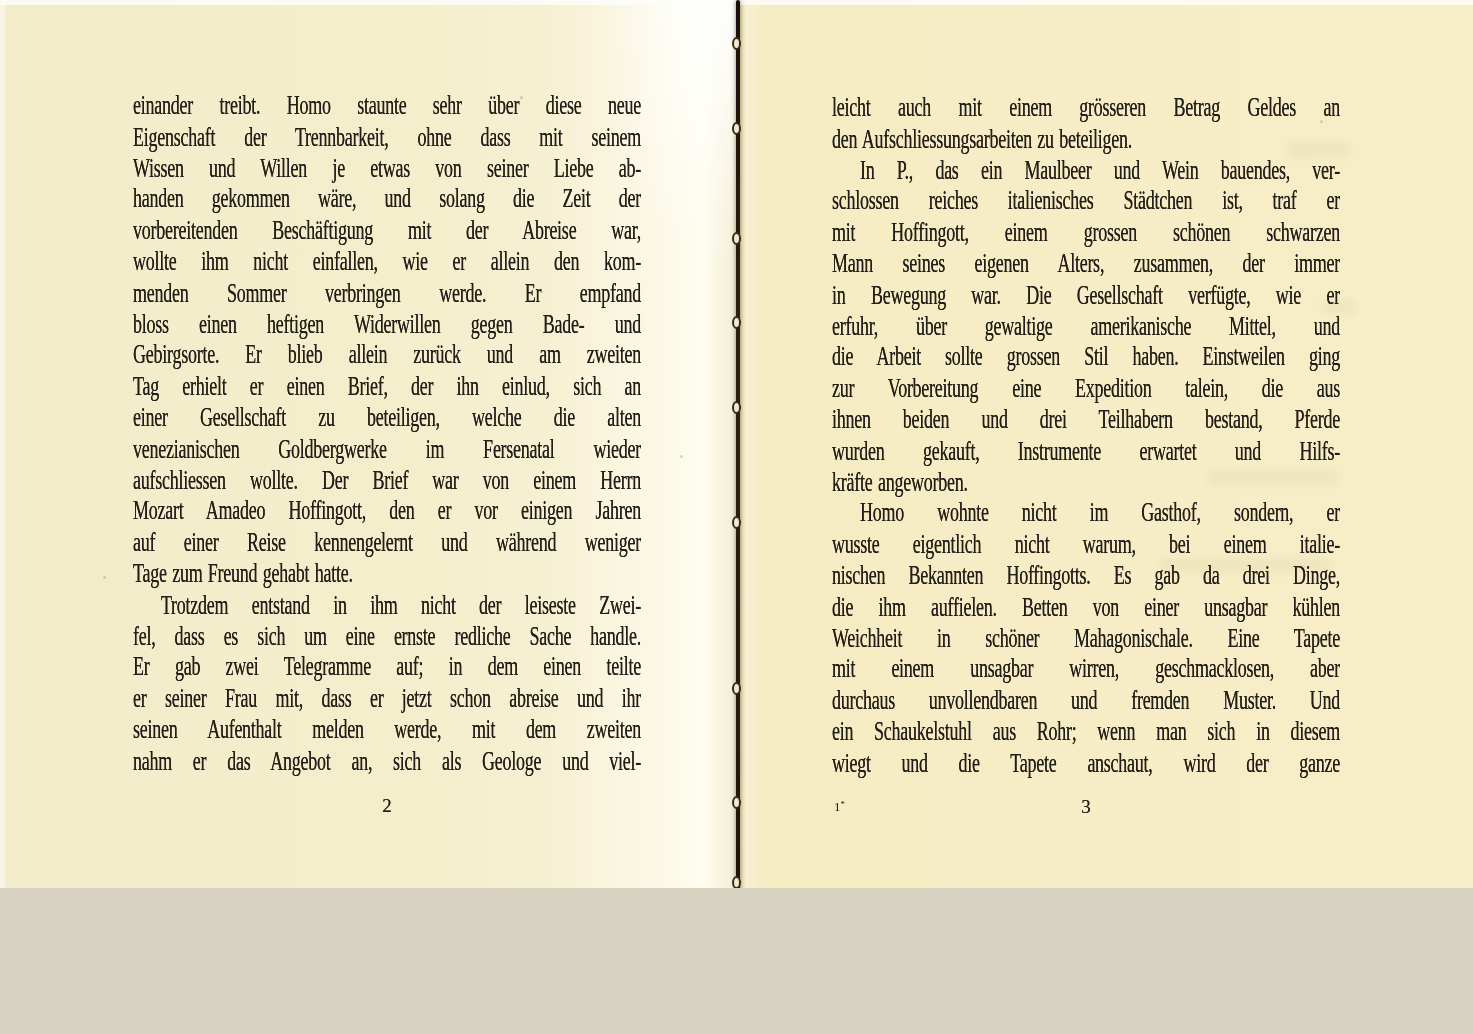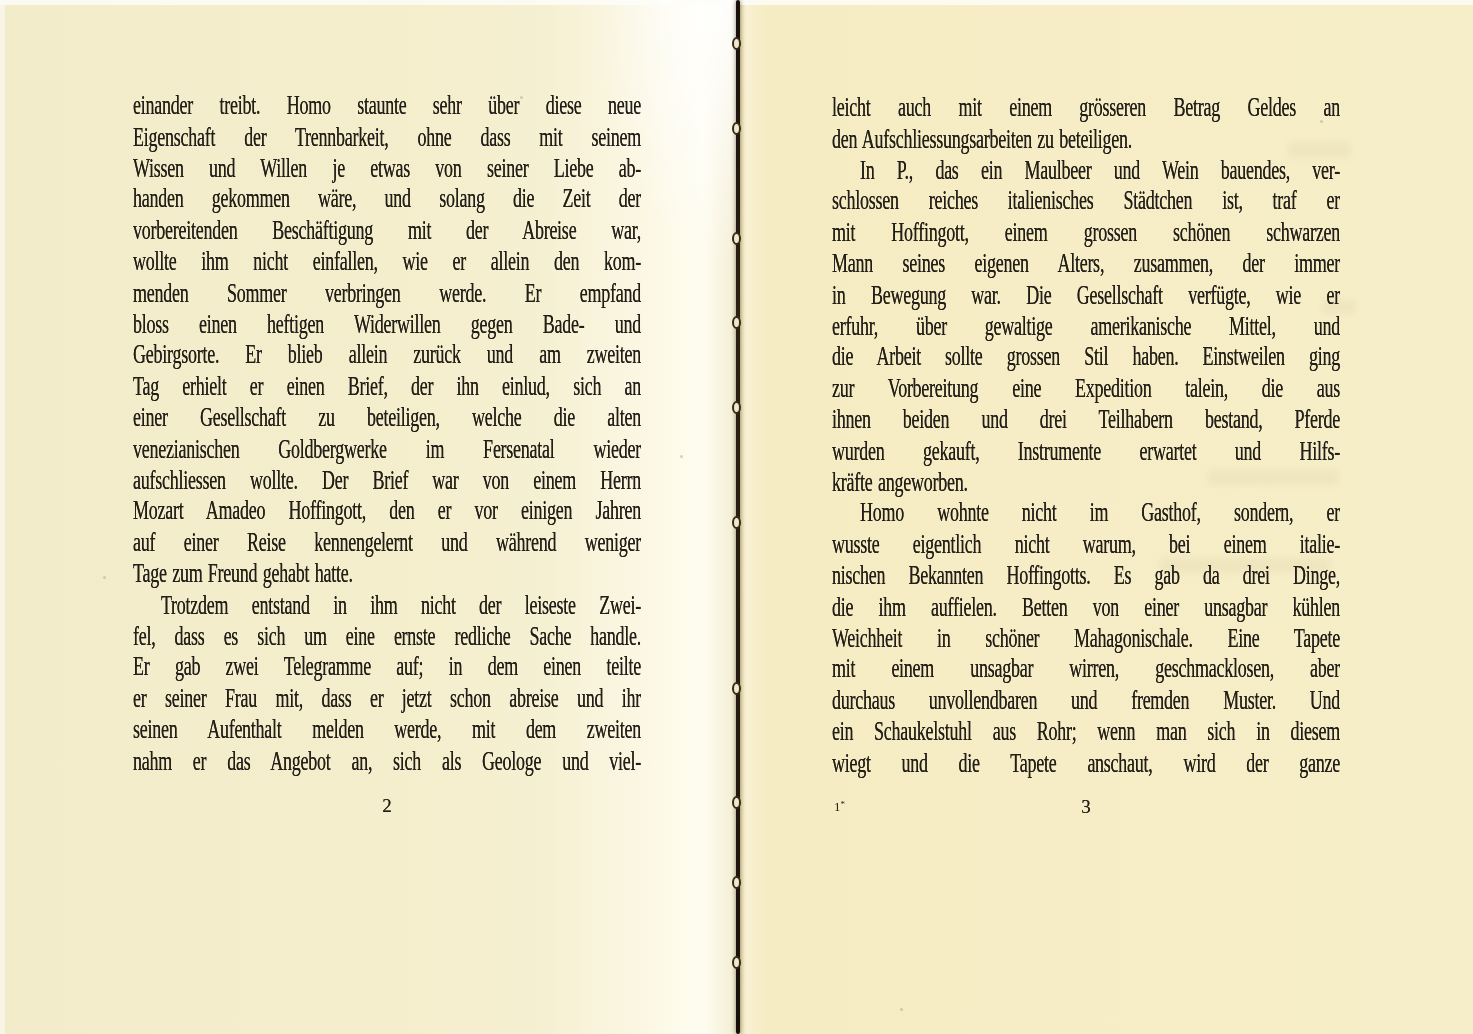--- a/index.html
+++ b/index.html
@@ -2,21 +2,21 @@
 <html><head>
 <meta charset="utf-8">
 <style>
   html,body { margin:0; padding:0; }
   body {
     width:1473px; height:1034px;
     font-family:"Liberation Serif", serif;
     background:#d8d2c0;
   }
   .scan {
-    position:relative; width:1473px; height:1034px; overflow:hidden;
+    position:relative; width:1473px; height:888px; overflow:hidden;
     background:#f5eecb;
   }
   
   .page-left {
     position:absolute; left:0; top:0; width:740px; height:1034px;
     background:linear-gradient(to right,
       #f2ecca 0%, #f4eecc 55%, #f6f0d3 74%, #fbf7e3 87%, #fffdf0 95%, #f1ebd0 100%);
   }
   .page-right {
     position:absolute; left:740px; top:0; width:733px; height:1034px;

